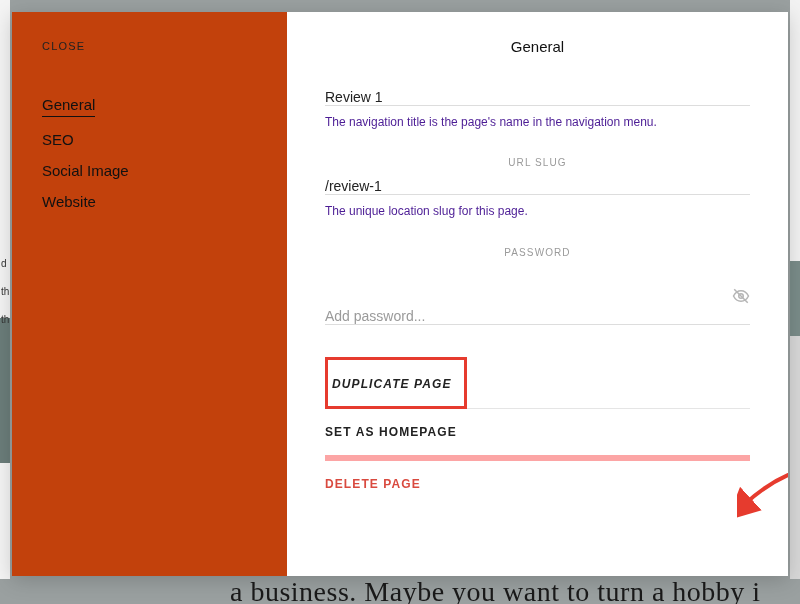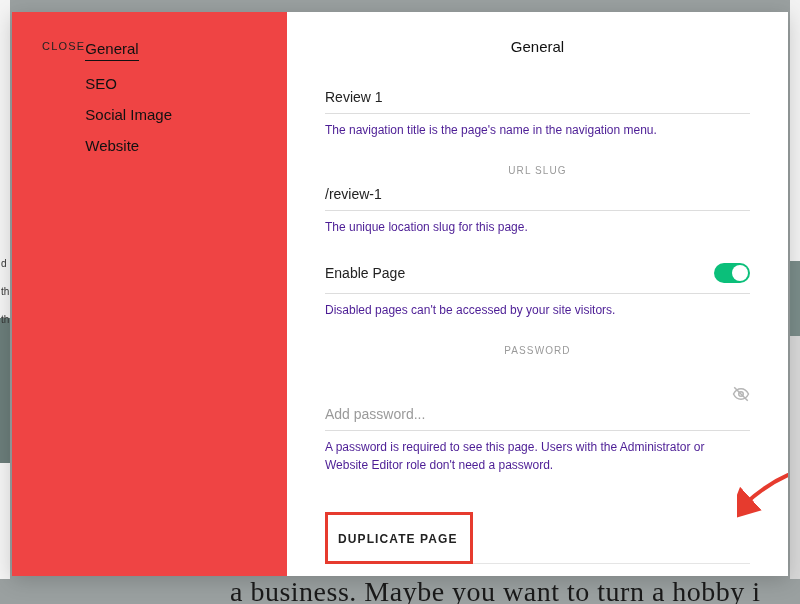--- a/index.html
+++ b/index.html
@@ -31,23 +31,23 @@
     .bg-sliver-text { font-size: 10px; color: #333; line-height: 28px; padding-left: 1px;}
     .modal {
       position: absolute;
       left: 12px; right: 12px; top: 12px; bottom: 28px;
       background: #fff;
       display: flex;
       box-shadow: 0 4px 20px rgba(0,0,0,0.18);
     }
     .sidebar {
       width: 275px;
-      background: #ef4444;
+      background: #c2410c;
       padding: 28px 30px 20px 30px;
-      display: flex; flex-direction: row;
+      display: flex; flex-direction: column; gap: 12px;
     }
     .close {
       font-size: 11px;
       letter-spacing: 1.2px;
       color: #222;
       font-weight: 500;
       text-transform: uppercase;
       cursor: pointer;
       margin-bottom: 32px;
     }
@@ -87,21 +87,21 @@
       font-size: 10px;
       letter-spacing: 1.1px;
       color: #9a9a9a;
       text-transform: uppercase;
       margin-bottom: 10px;
       text-align: center;
     }
     .input-line {
       display: flex; align-items: center; justify-content: center;
       border-bottom: 1px solid #ddd;
-      padding-bottom: 8px;
+      padding-bottom: 0;
       font-size: 14px;
       color: #222;
     }
     .input-line input {
       border: none; outline: none; background: transparent;
       font-size: 14px; color: #222; width: 100%;
       font-family: inherit;
     }
     .input-line input::placeholder { color: #9a9a9a; }
     .helper {
@@ -139,22 +139,22 @@
       font-weight: 700;
       letter-spacing: 1.1px;
       color: #222;
       text-transform: uppercase;
       cursor: pointer;
     }
     .action-row.danger { color: #d94a3f; border-bottom: none; }
     .highlight-box {
       border: 3px solid #e63b2e;
       display: inline-block;
-      padding: 14px 12px 14px 10px;
-      margin-top: 12px; margin-bottom: 0;
+      padding: 14px 12px 14px 4px;
+      margin-top: 6px; margin-bottom: 0; font-style: italic;
     }
     .actions-wrap { margin-top: 6px; }
     .arrow {
       position: absolute;
       left: 450px; top: 450px;
       pointer-events: none;
     }
     .pw-input { flex:1;margin-top:40px; }
   </style>
 </head>
@@ -193,41 +193,31 @@
     </div>
 
     <div class="field">
       <div class="field-label">URL SLUG</div>
       <div class="input-line">
         <input type="text" value="/review-1" style="">
       </div>
       <div class="helper">The unique location slug for this page.</div>
     </div>
 
-    <div class="field">
-      <div class="toggle-row">
-        <span class="tlabel">Enable Page</span>
-        <div class="toggle">
-          <div class="knob"></div>
-        </div>
-      </div>
-      <div class="helper">Disabled pages can't be accessed by your site visitors.</div>
-    </div>
 
     <div class="field">
       <div class="field-label">PASSWORD</div>
       <div class="input-line">
         <input class="pw-input" type="text" placeholder="Add password..." style="">
         <svg class="eye-off" viewBox="0 0 24 24" fill="none" stroke="currentColor" stroke-width="2">
           <path d="M2 12s3.5-7 10-7 10 7 10 7-3.5 7-10 7S2 12 2 12z"></path>
           <circle cx="12" cy="12" r="3"></circle>
           <line x1="3" y1="3" x2="21" y2="21"></line>
         </svg>
       </div>
-      <div class="helper">A password is required to see this page. Users with the Administrator or Website Editor role don't need a password.</div>
     </div>
 
     <div class="actions-wrap">
       <div class="highlight-box">
         <span style="font-size:12px;font-weight:700;letter-spacing:1.1px;color:#222;">DUPLICATE PAGE</span>
       </div>
       <div style="border-bottom:1px solid #e5e5e5; margin-top:-1px;"></div>
       <div class="action-row">SET AS HOMEPAGE</div>
       <div class="action-row danger">DELETE PAGE</div>
     </div>

